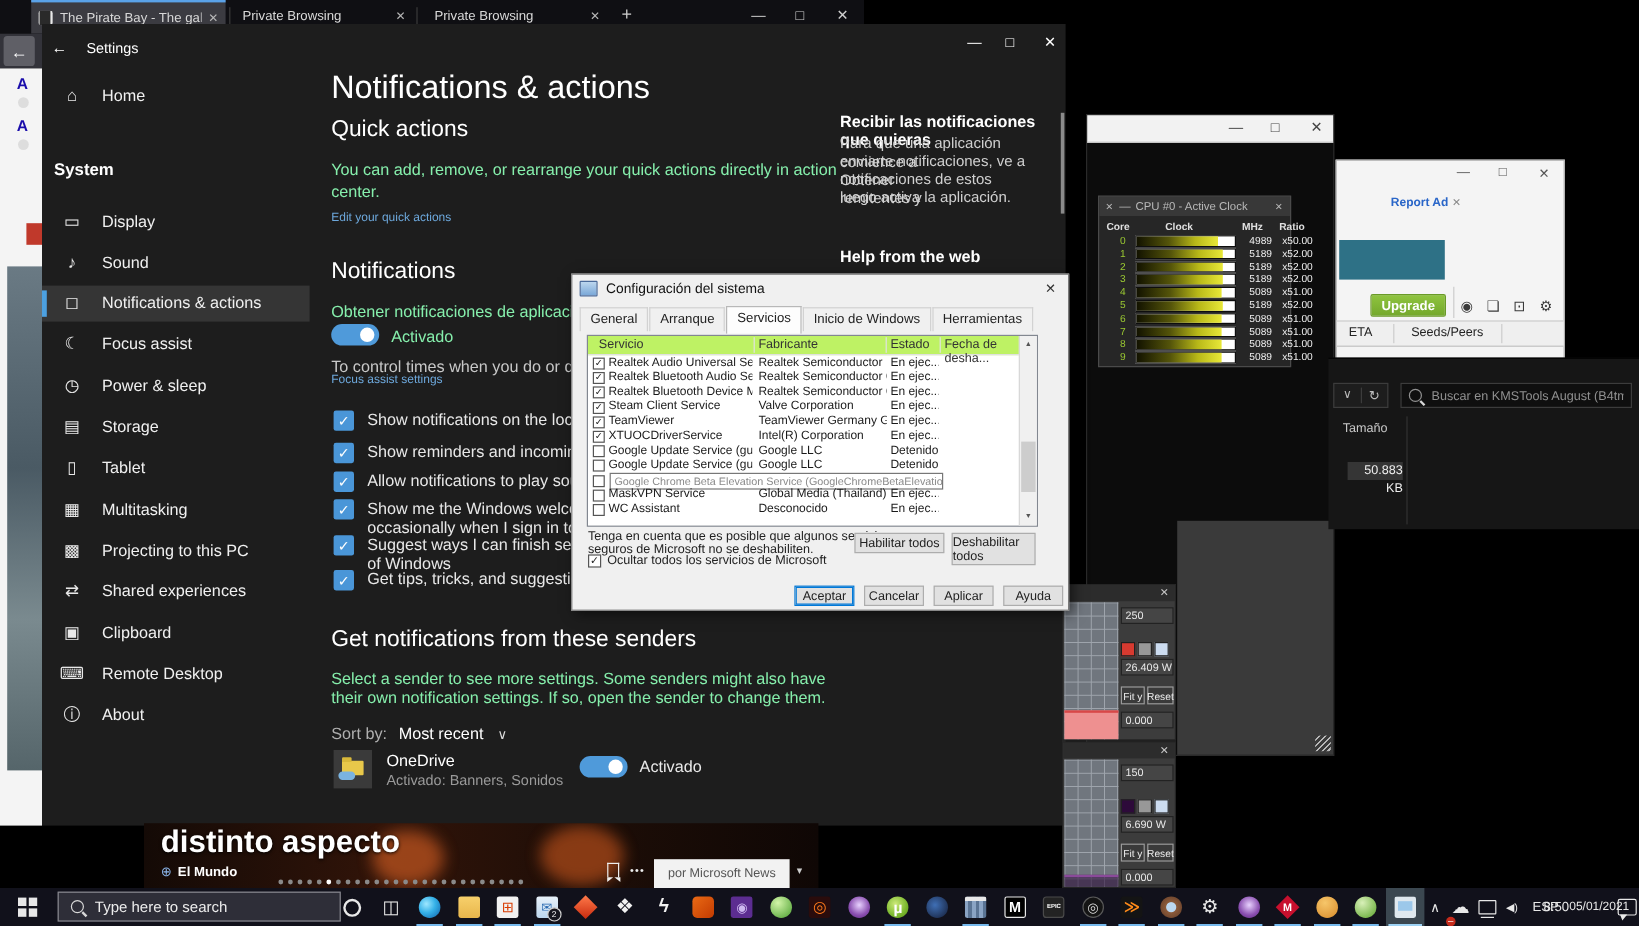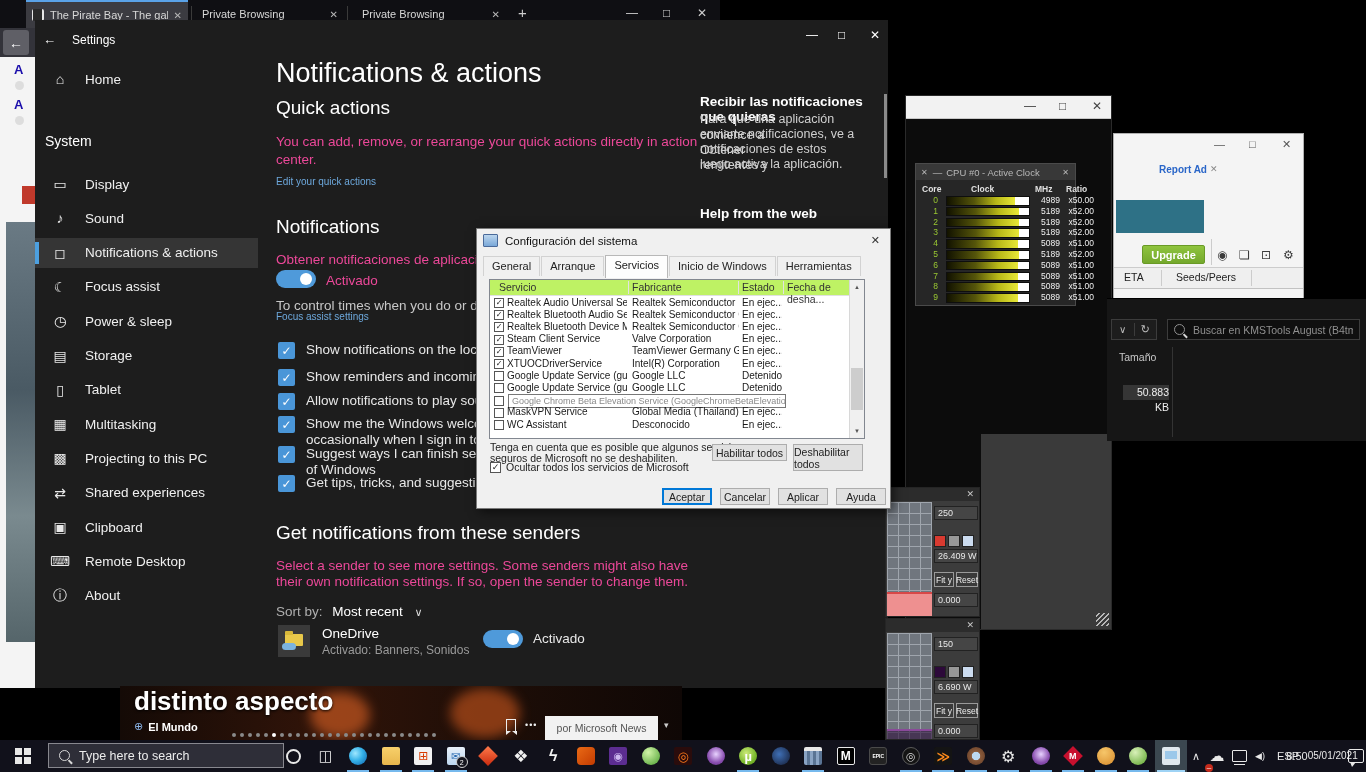--- a/index.html
+++ b/index.html
@@ -27,21 +27,21 @@
   .sb-item{position:absolute;left:0;width:223px;height:30px;display:flex;align-items:center;cursor:default;}
   .sb-item .ic{width:24px;margin-left:13px;font-size:14px;color:#e8e8e8;text-align:center;}
   .sb-item .lb{font-size:13.5px;color:#f0f0f0;margin-left:13px;}
   .sb-item.sel{background:#353535;}
   .sb-item.sel::before{content:"";position:absolute;left:0;top:4px;bottom:4px;width:4px;background:#4ca0e0;}
   .searchbox{border:1px solid #a8a8a8;background:#1b1b1b;display:flex;align-items:center;box-sizing:border-box;}
   .mag{width:9px;height:9px;border:1.5px solid #d8d8d8;border-radius:50%;position:relative;flex:0 0 9px;}
   .mag::after{content:"";position:absolute;width:5px;height:1.5px;background:#d8d8d8;transform:rotate(45deg);right:-4px;bottom:-2px;}
   .h1{font-size:27px;font-weight:300;color:#fff;}
   .h2{font-size:19px;font-weight:400;color:#fff;}
-  .body-txt{font-size:13.5px;color:#ec4899;line-height:19px;}
+  .body-txt{font-size:13.5px;color:#86efac;line-height:19px;}
   .link{font-size:10px;color:#6da8dc;}
   .toggle{width:40px;height:18px;border-radius:9px;position:relative;}
   .toggle .knob{position:absolute;top:3px;width:12px;height:12px;border-radius:50%;background:#fff;right:4px;}
   .chk{width:17px;height:17px;border-radius:2px;display:flex;align-items:center;justify-content:center;color:#fff;font-size:12px;flex:0 0 17px;}
   .chkrow{position:absolute;display:flex;}
   .chkrow .lbl{font-size:13.5px;color:#e8e8e8;line-height:16px;margin-left:11px;}
   .rcol-h{font-size:13.5px;font-weight:bold;color:#fff;}
   .rcol-t{font-size:12.5px;color:#d0d0d0;line-height:15.5px;}
 
   
@@ -170,21 +170,21 @@
     <div class="abs" style="left:8px;top:12px;color:#fff;font-size:13px;">←</div>
     <div class="abs set-title" style="left:37px;top:13px;">Settings</div>
     <div class="abs winctl" style="left:771px;top:8px;color:#fff;">—</div>
     <div class="abs winctl" style="left:803px;top:8px;color:#fff;">□</div>
     <div class="abs winctl" style="left:835px;top:8px;color:#fff;">✕</div>
 
     <div class="sb-item" style="top:44px;">
       <span class="ic">⌂</span>
       <span class="lb">Home</span>
     </div>
-    <div class="abs" style="left:10px;top:113px;font-size:14px;font-weight:normal;color:#fff;">System</div>
+    <div class="abs" style="left:10px;top:113px;font-size:14px;font-weight:bold;color:#fff;">System</div>
     <div id="sb-items">
         <div class="sb-item" style="top: 149px;">
           <div class="ic">▭</div>
           <div class="lb">Display</div>
         </div>
         <div class="sb-item" style="top: 183.3px;">
           <div class="ic">♪</div>
           <div class="lb">Sound</div>
         </div>
         <div class="sb-item sel" style="top: 217.6px;">

